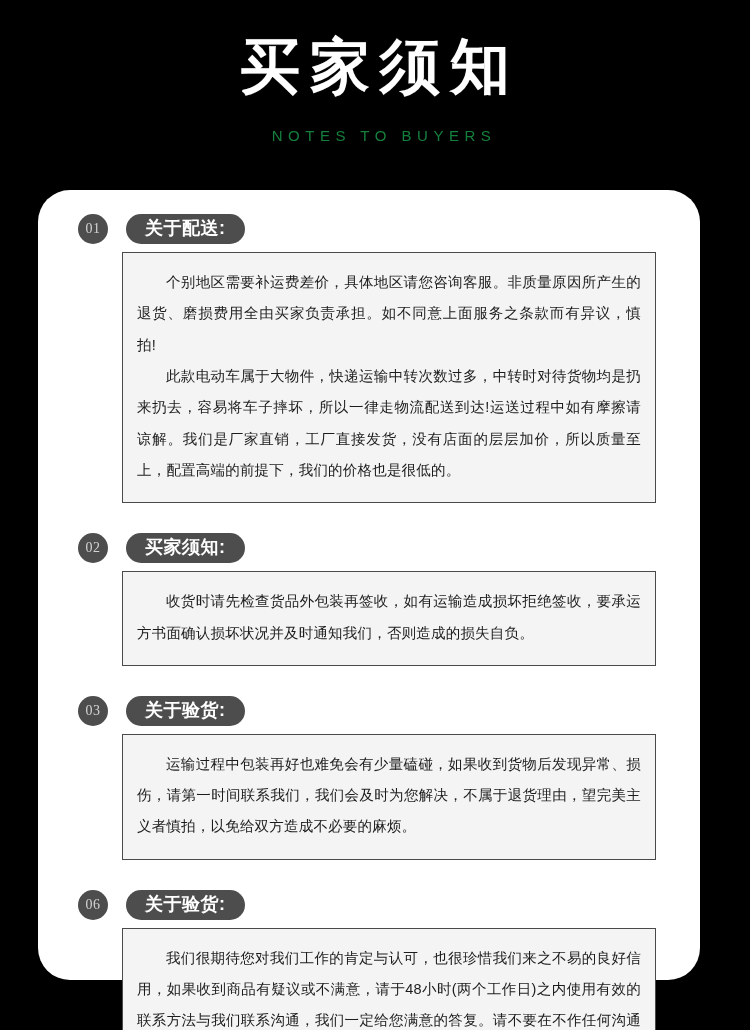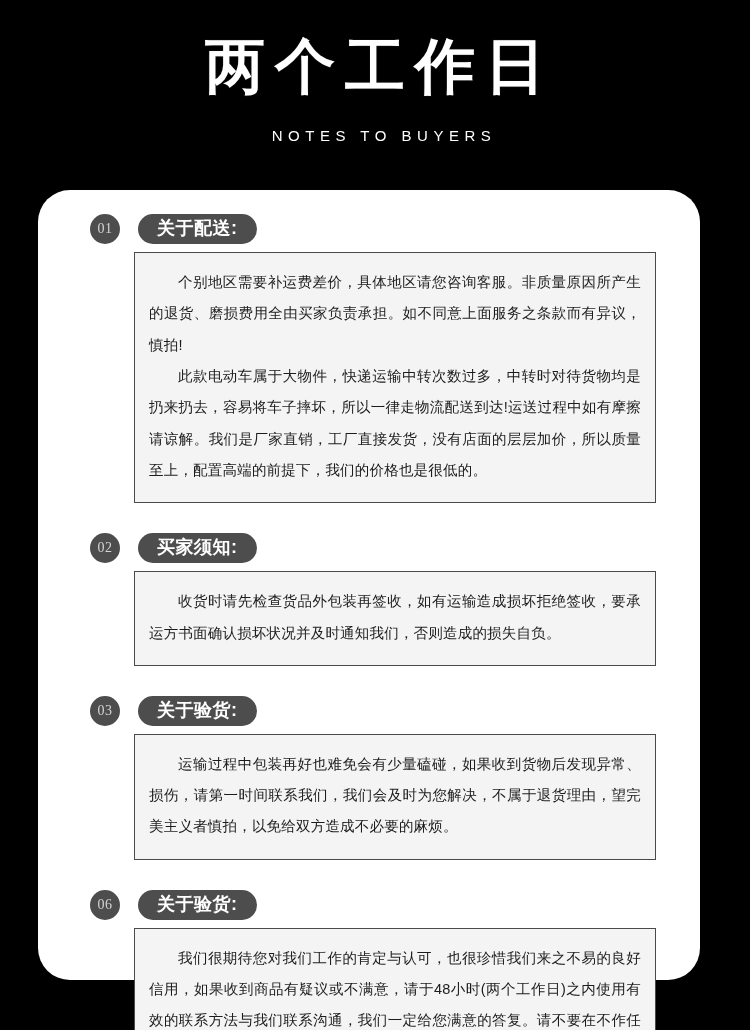--- a/index.html
+++ b/index.html
@@ -30,40 +30,40 @@
     color: #ffffff;
     font-size: 60px;
     font-weight: bold;
     letter-spacing: 10px;
     line-height: 1.1;
     margin: 0;
     padding-left: 10px;
     text-shadow: 0 0 1px rgba(255,255,255,0.35);
   }
   .sub-title {
-    color: #ffffff;
+    color: #15803d;
     font-size: 15px;
     font-weight: normal;
     letter-spacing: 5.5px;
     margin: 0;
     padding-top: 27px;
     padding-left: 18px;
   }
 
   
   .card {
     position: absolute;
     left: 38px;
     top: 190px;
     width: 662px;
     height: 790px;
     background: #ffffff;
     border-radius: 32px;
     box-sizing: border-box;
-    padding: 22px 0 0 12px;
+    padding: 22px 0 0 0;
   }
 
   
   .section {
     position: relative;
   }
   .section + .section {
     margin-top: 28px;
   }
 
@@ -125,21 +125,21 @@
   .para + .para {
     margin-top: 0;
   }
 </style>
 </head>
 <body>
 
 <div class="page">
 
   <div class="header">
-    <h1 class="main-title">两个工作日</h1>
+    <h1 class="main-title">买家须知</h1>
     <div class="sub-title">NOTES TO BUYERS</div>
   </div>
 
   <div class="card">
 
     <div class="section">
       <div class="sec-head">
         <div class="badge">01</div>
         <div class="pill">关于配送:</div>
       </div>

